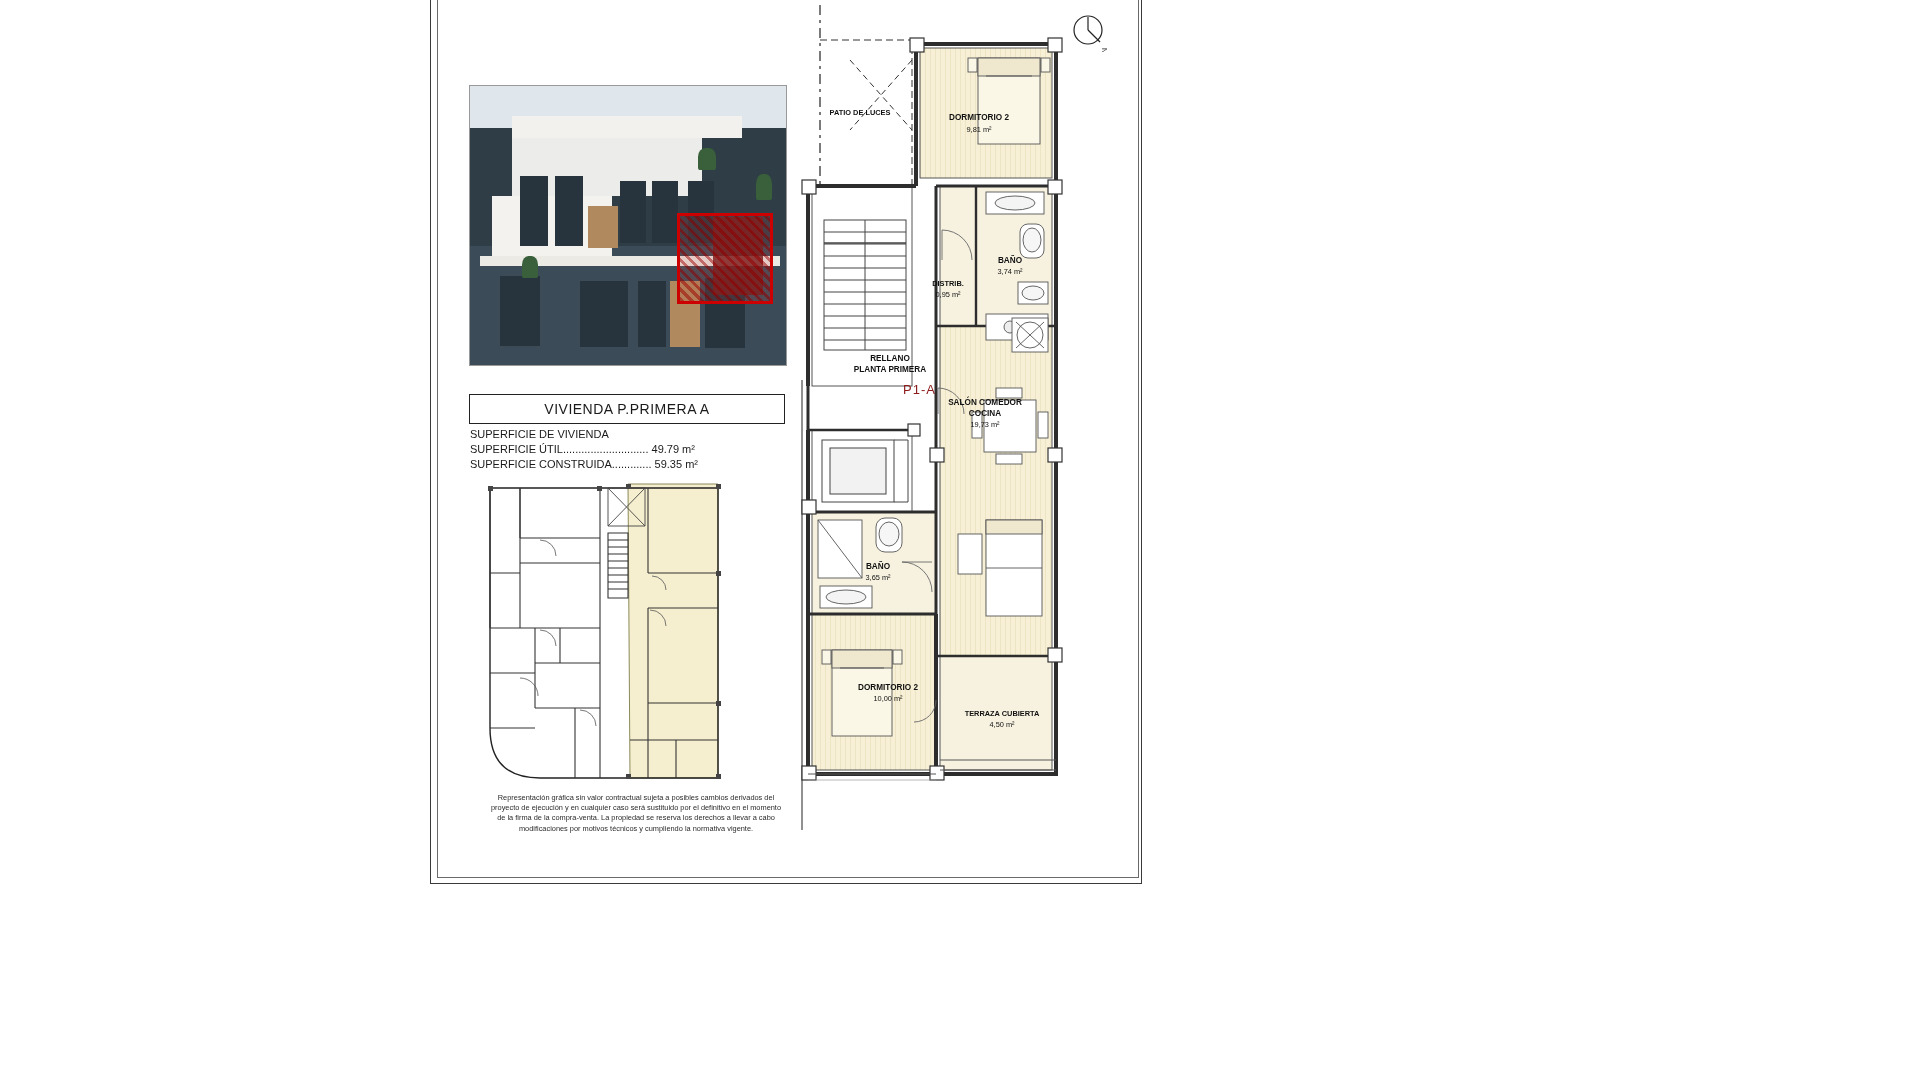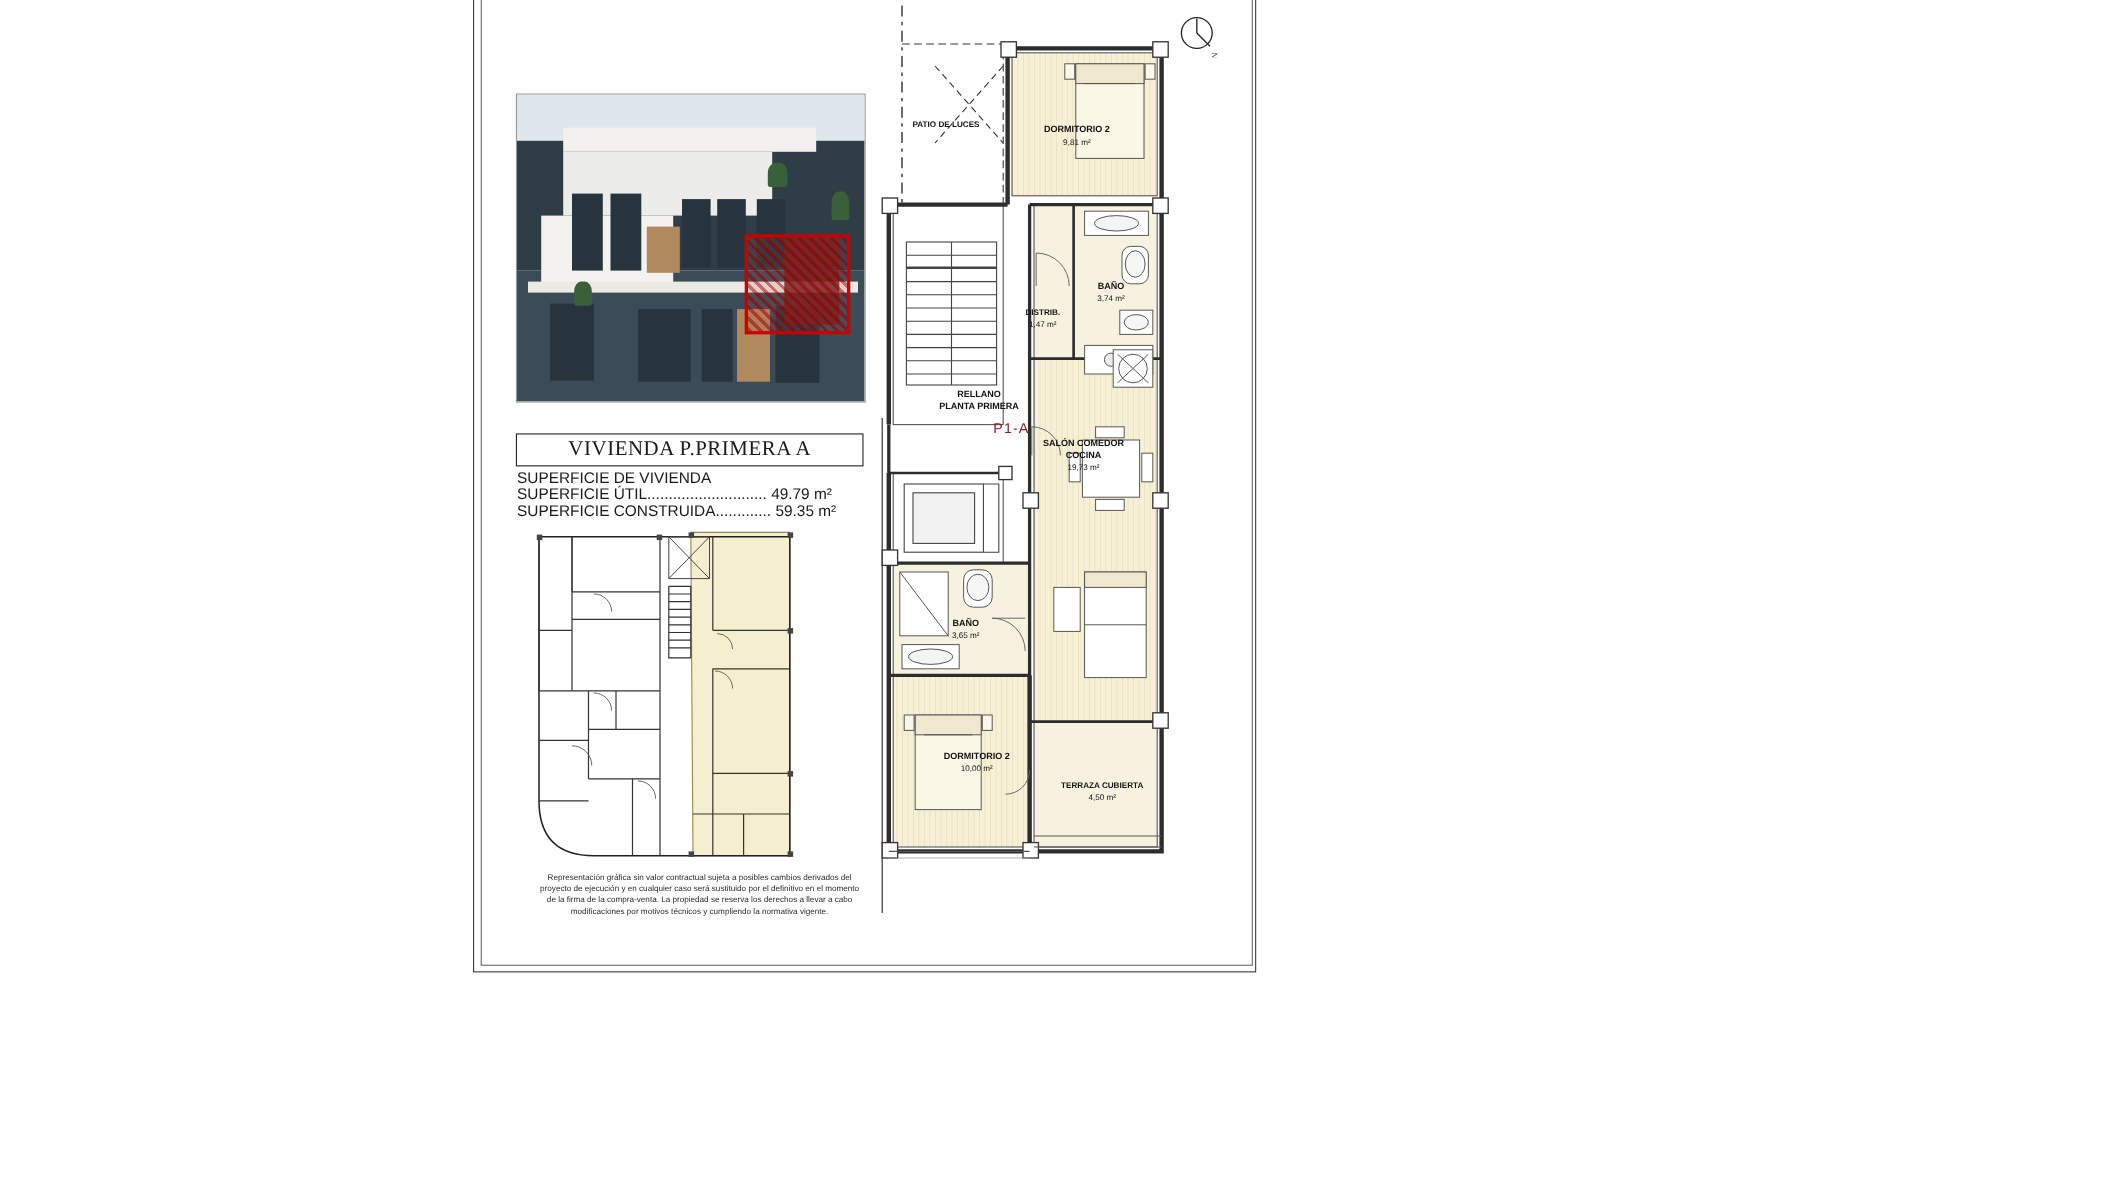--- a/index.html
+++ b/index.html
@@ -67,30 +67,30 @@
   }
 
   .title-box {
     position: absolute;
     left: 469px; top: 394px;
     width: 314px; height: 28px;
     border: 1px solid #222;
     display: flex; align-items: center; justify-content: center;
   }
   .title-box span {
-    font-size: 19px;
+    font-size: 14px;
     letter-spacing: .5px;
     color: #1a1a1a;
-    font-family: Liberation Serif, serif;
+    font-family: Liberation Sans, sans-serif;
   }
   .surface-block {
     position: absolute;
     left: 470px; top: 427px;
     width: 330px;
-    font-size: 14px;
+    font-size: 11px;
     color: #1a1a1a;
     line-height: 15px;
   }
   .surface-block div { white-space: pre; }
 
   .keyplan {
     position: absolute;
     left: 480px; top: 478px;
     width: 265px; height: 310px;
   }
@@ -410,21 +410,21 @@
 
   <div class="lbl lbl-8 b" style="left:820px; top:107px; width:80px;">PATIO DE LUCES</div>
 
   <div class="lbl lbl-9 b" style="left:934px; top:112px; width:90px;">DORMITORIO 2</div>
   <div class="lbl lbl-8" style="left:934px; top:124px; width:90px;">9,81 m²</div>
 
   <div class="lbl lbl-9 b" style="left:975px; top:255px; width:70px;">BAÑO</div>
   <div class="lbl lbl-8" style="left:975px; top:266px; width:70px;">3,74 m²</div>
 
   <div class="lbl lbl-8 b" style="left:920px; top:278px; width:56px;">DISTRIB.</div>
-  <div class="lbl lbl-8" style="left:920px; top:289px; width:56px;">1,47 m²</div>
+  <div class="lbl lbl-8" style="left:920px; top:289px; width:56px;">0,95 m²</div>
 
   <div class="lbl lbl-9 b" style="left:842px; top:353px; width:96px;">RELLANO
 PLANTA PRIMERA</div>
 
   <div class="code-lbl" style="left:903px; top:382px;">P1-A</div>
 
   <div class="lbl lbl-9 b" style="left:930px; top:397px; width:110px;">SALÓN COMEDOR
 COCINA</div>
   <div class="lbl lbl-8" style="left:930px; top:419px; width:110px;">19,73 m²</div>
 

